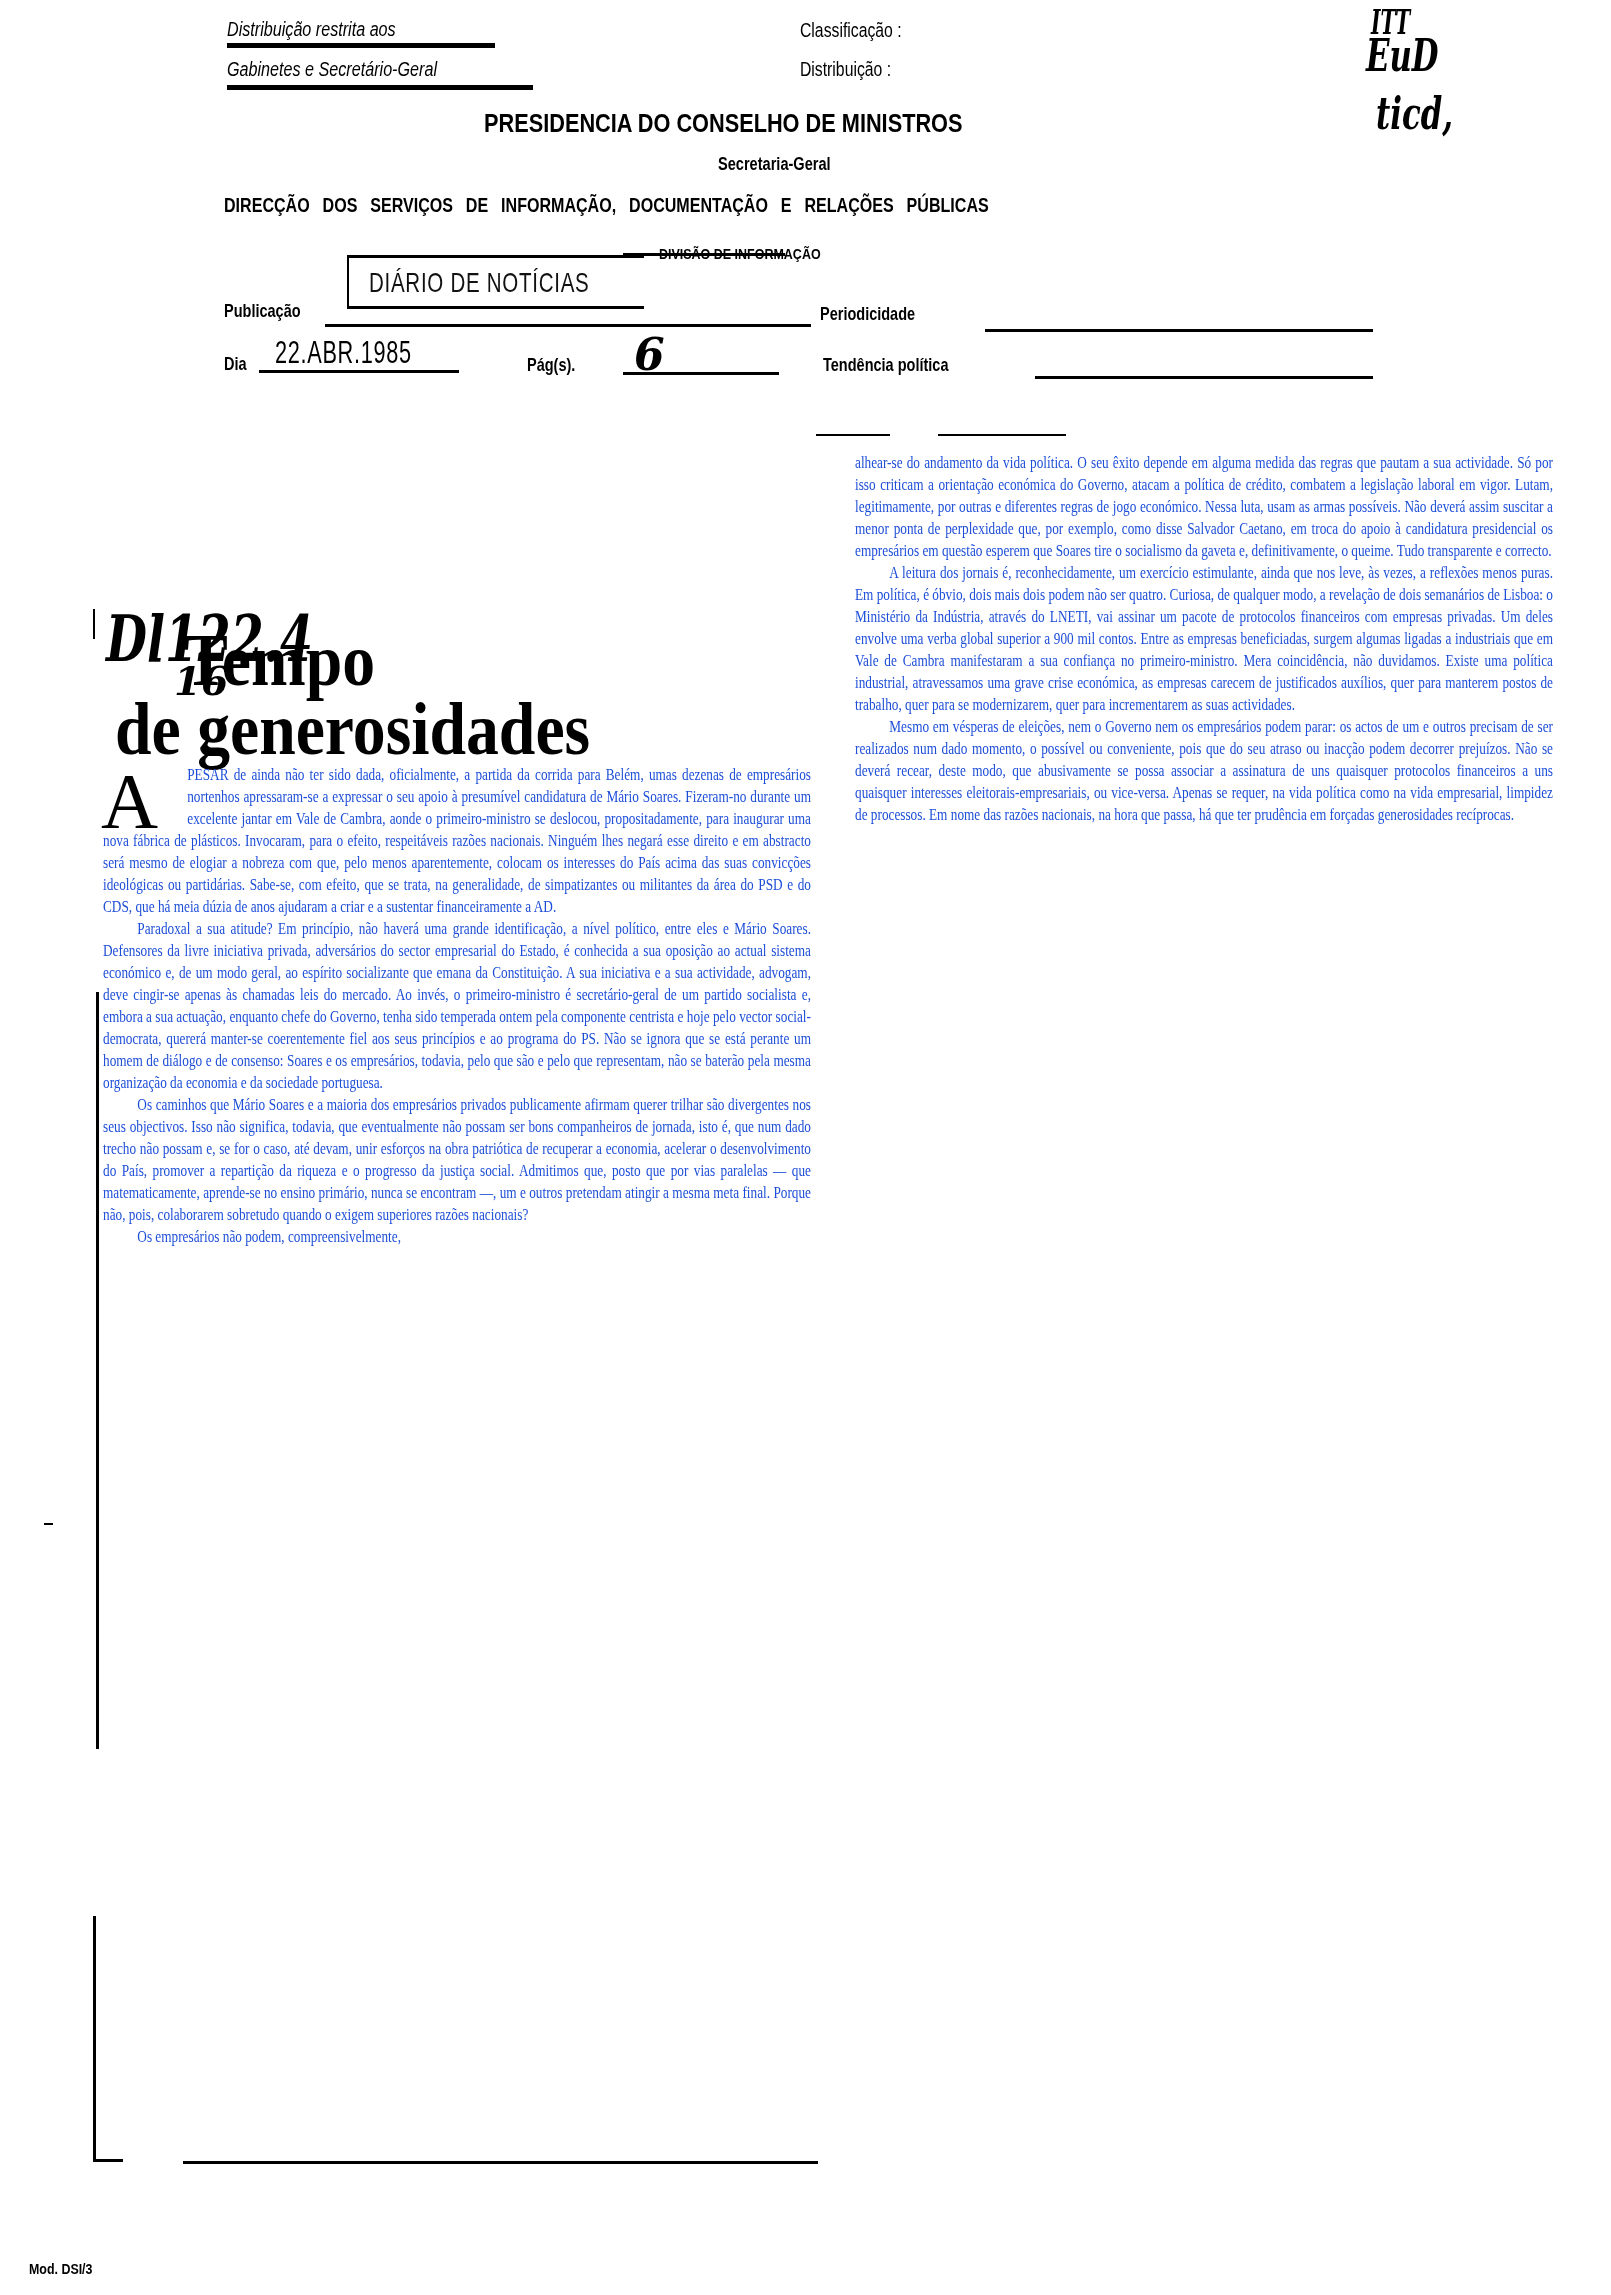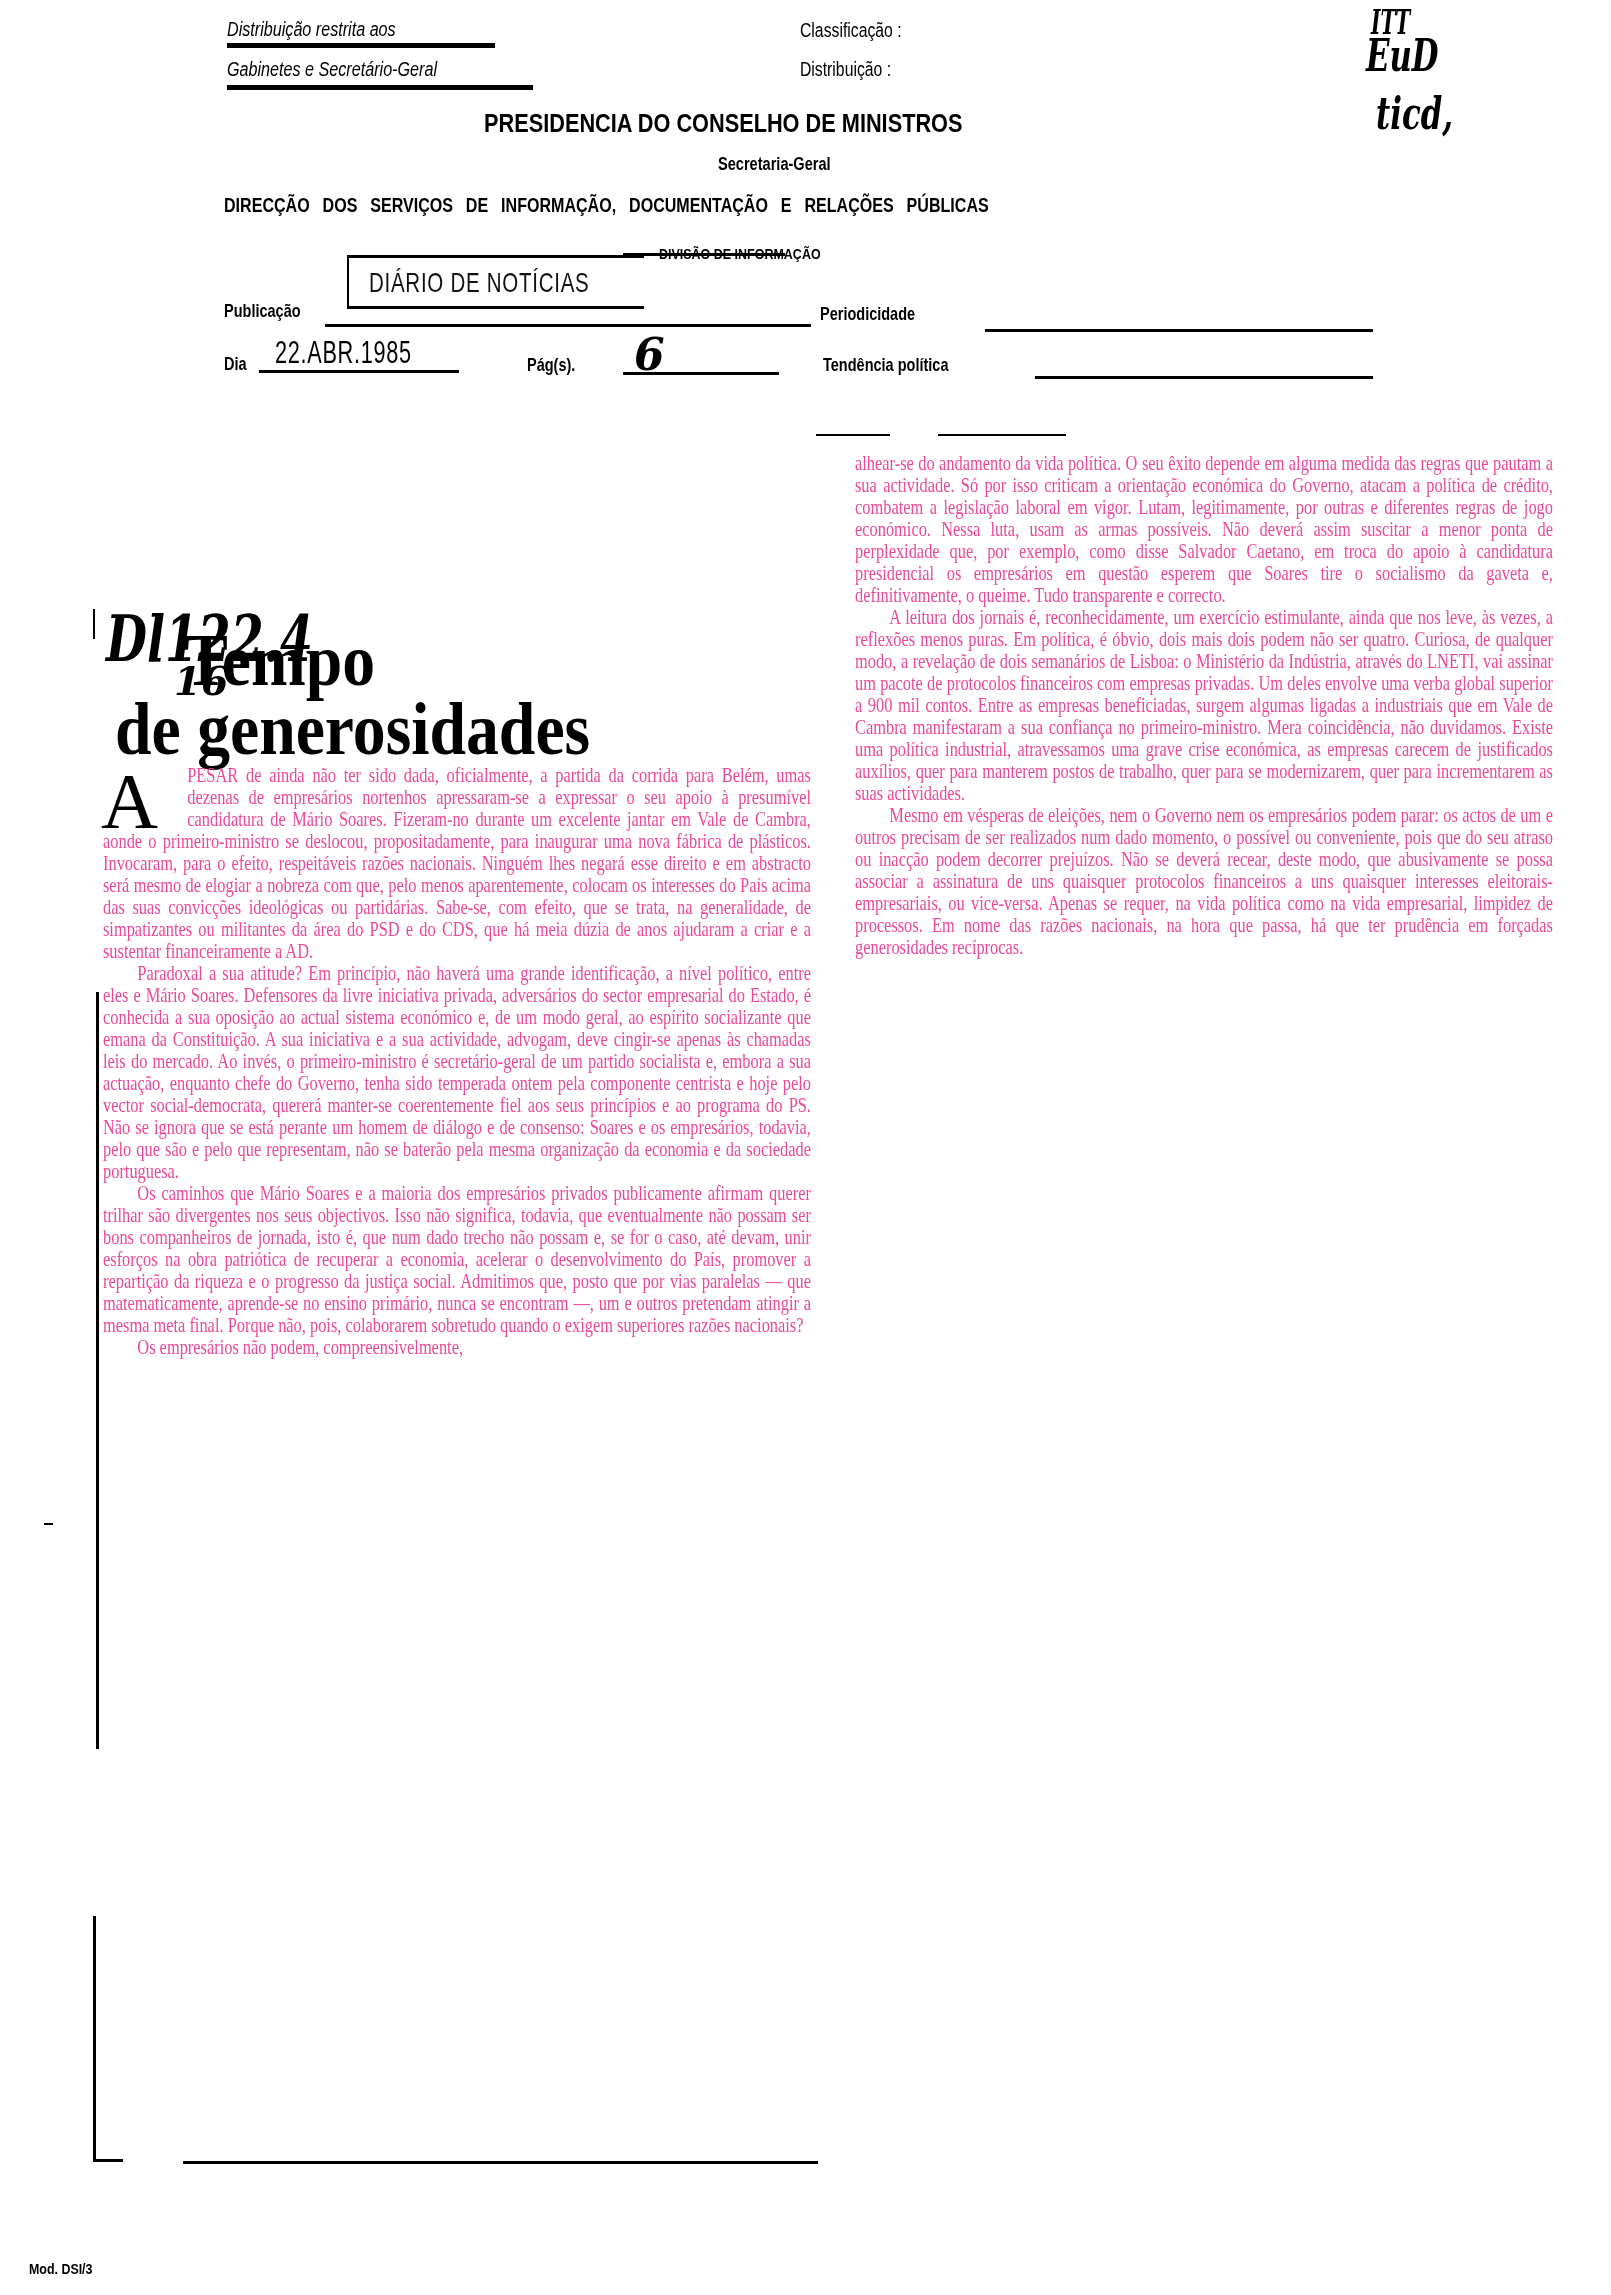--- a/index.html
+++ b/index.html
@@ -19,21 +19,21 @@
   .stamp-text { font-size: 28.5px; transform: scaleX(0.72); transform-origin: left; white-space: nowrap; letter-spacing: 1px; }
   .form-label { font-weight: bold; font-size: 17.7px; transform: scaleX(0.82); transform-origin: left; white-space: nowrap; }
   .form-line { height: 2.9px; background: #000; }
   .date-stamp { font-size: 31px; transform: scaleX(0.7); transform-origin: left; white-space: nowrap; letter-spacing: 1px; }
   .hand { font-family: "DejaVu Serif", serif; font-style: italic; font-weight: bold; }
 
   
   .rule { background: #000; }
   .title { font-family: "Liberation Serif", "DejaVu Serif", serif; font-weight: bold; font-size: 73px; line-height: 74px; white-space: nowrap; transform: scaleX(0.9); transform-origin: left; }
   .dropcap { font-family: "Liberation Serif", "DejaVu Serif", serif; font-size: 79px; line-height: 69px; }
-  .col { font-family: "Liberation Serif", "DejaVu Serif", serif; font-size: 21px; line-height: 22px; text-align: justify; color: #ec4899; }
+  .col { font-family: "Liberation Serif", "DejaVu Serif", serif; font-size: 17px; line-height: 22px; text-align: justify; color: #1d4ed8; }
   .col p { margin: 0; text-indent: 0; }
   .col p.ind { text-indent: 44px; }
   .col .w { transform: scaleX(0.78); transform-origin: left; width: 128.2%; }
   .mod { font-weight: bold; font-size: 13.8px; transform: scaleX(0.9); transform-origin: left; white-space: nowrap; }
 </style>
 </head>
 <body>
 
 <div class="abs sans dist-line" style="left:227px; top:17.7px;">Distribuição restrita aos</div>
 <div class="abs underline-bar" style="left:227px; top:43px; width:268px;"></div>

